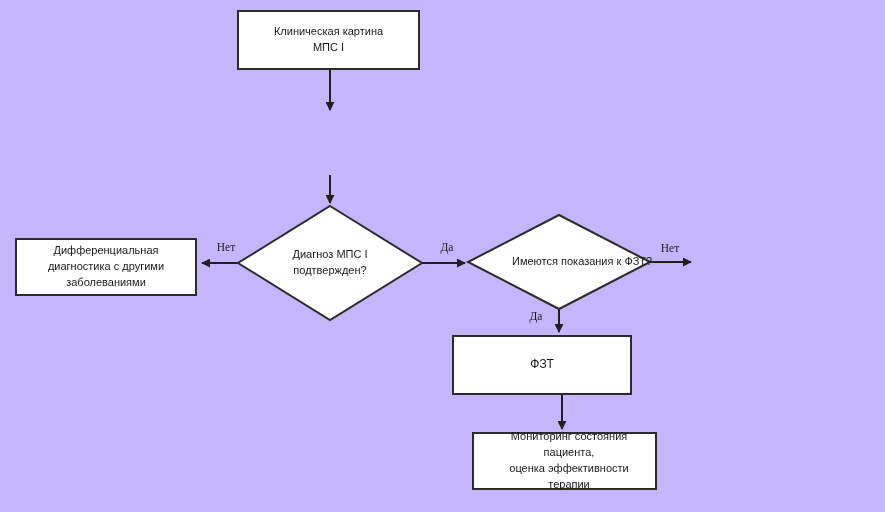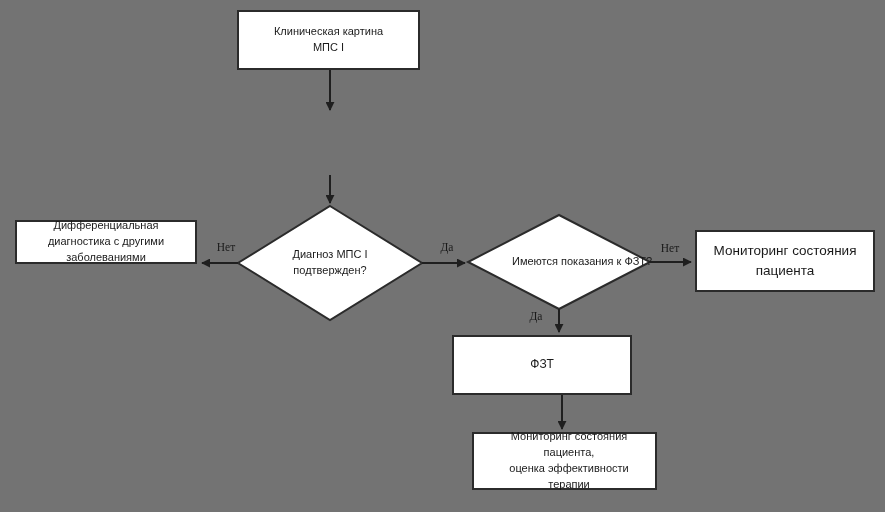--- a/index.html
+++ b/index.html
@@ -4,21 +4,21 @@
 <style>
   html, body {
     margin: 0;
     padding: 0;
     background: #ffffff;
   }
   #canvas {
     position: relative;
     width: 885px;
     height: 512px;
-    background: #737373;
+    background: #c4b5fd;
     font-family: "Liberation Sans", "DejaVu Sans", sans-serif;
     color: #1a1a1a;
     overflow: hidden;
   }
   #connector-layer {
     position: absolute;
     left: 0;
     top: 0;
   }
   .box {
@@ -48,21 +48,21 @@
     display: flex;
     align-items: center;
     justify-content: center;
     text-align: center;
     font-size: 11px;
     line-height: 1.45;
     white-space: pre-line;
   }
   #node-clinical-picture   { left: 237px; top: 10px;  width: 183px; height: 60px; }
   #node-dna-diagnostics    { left: 237px; top: 113px; width: 183px; height: 62px; }
-  #node-differential       { left: 15px;  top: 220px; width: 182px; height: 44px; }
+  #node-differential       { left: 15px;  top: 238px; width: 182px; height: 58px; }
   #node-monitoring         { left: 695px; top: 230px; width: 180px; height: 62px; font-size: 13.5px; }
   #node-ert                { left: 452px; top: 335px; width: 180px; height: 60px; font-size: 12px; }
   #node-monitoring-eval    { left: 472px; top: 432px; width: 185px; height: 58px; padding-left: 15px; }
   #decision-diagnosis-text { left: 250px; top: 240px; width: 160px; height: 45px; }
   #decision-ert-text       { left: 492px; top: 254px; width: 180px; height: 16px; }
   #label-diagnosis-no  { left: 206px; top: 241px; width: 40px; }
   #label-diagnosis-yes { left: 427px; top: 241px; width: 40px; }
   #label-ert-no        { left: 650px; top: 242px; width: 40px; }
   #label-ert-yes       { left: 516px; top: 310px; width: 40px; }
   .shape-line { stroke: #1f1f1f; stroke-width: 2; }
@@ -93,22 +93,20 @@
   </svg>
 
   <div class="box" id="node-clinical-picture">Клиническая картина
 МПС I</div>
 
 
   <div class="box" id="node-differential">Дифференциальная
 диагностика с другими
 заболеваниями</div>
 
-  <div class="box" id="node-monitoring">Мониторинг состояния
-пациента</div>
 
   <div class="box" id="node-ert">ФЗТ</div>
 
   <div class="box" id="node-monitoring-eval">Мониторинг состояния пациента,
 оценка эффективности терапии</div>
 
   <div class="diamond-label" id="decision-diagnosis-text">Диагноз МПС I
 подтвержден?</div>
 
   <div class="diamond-label" id="decision-ert-text">Имеются показания к ФЗТ?</div>

